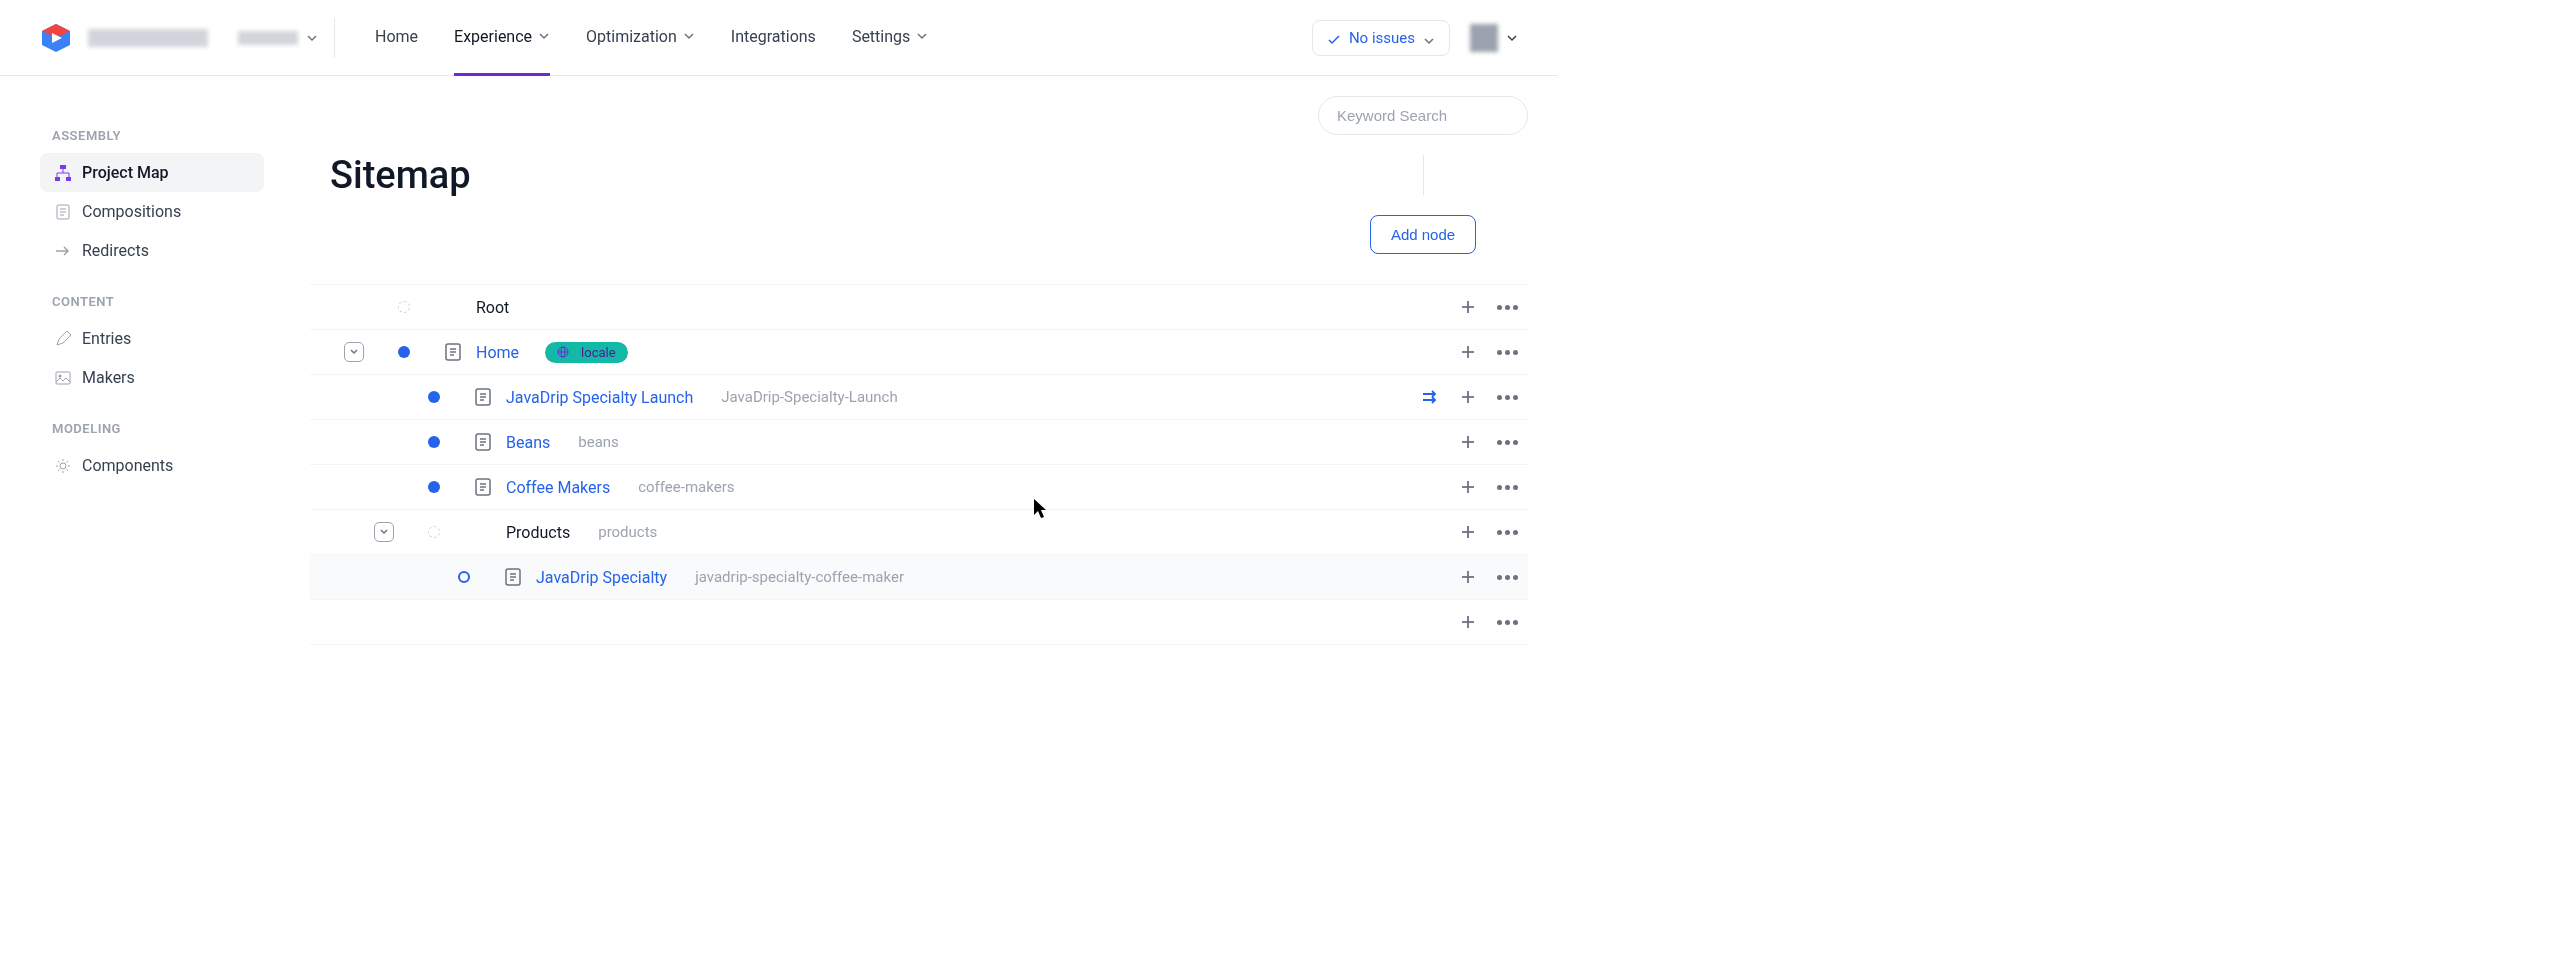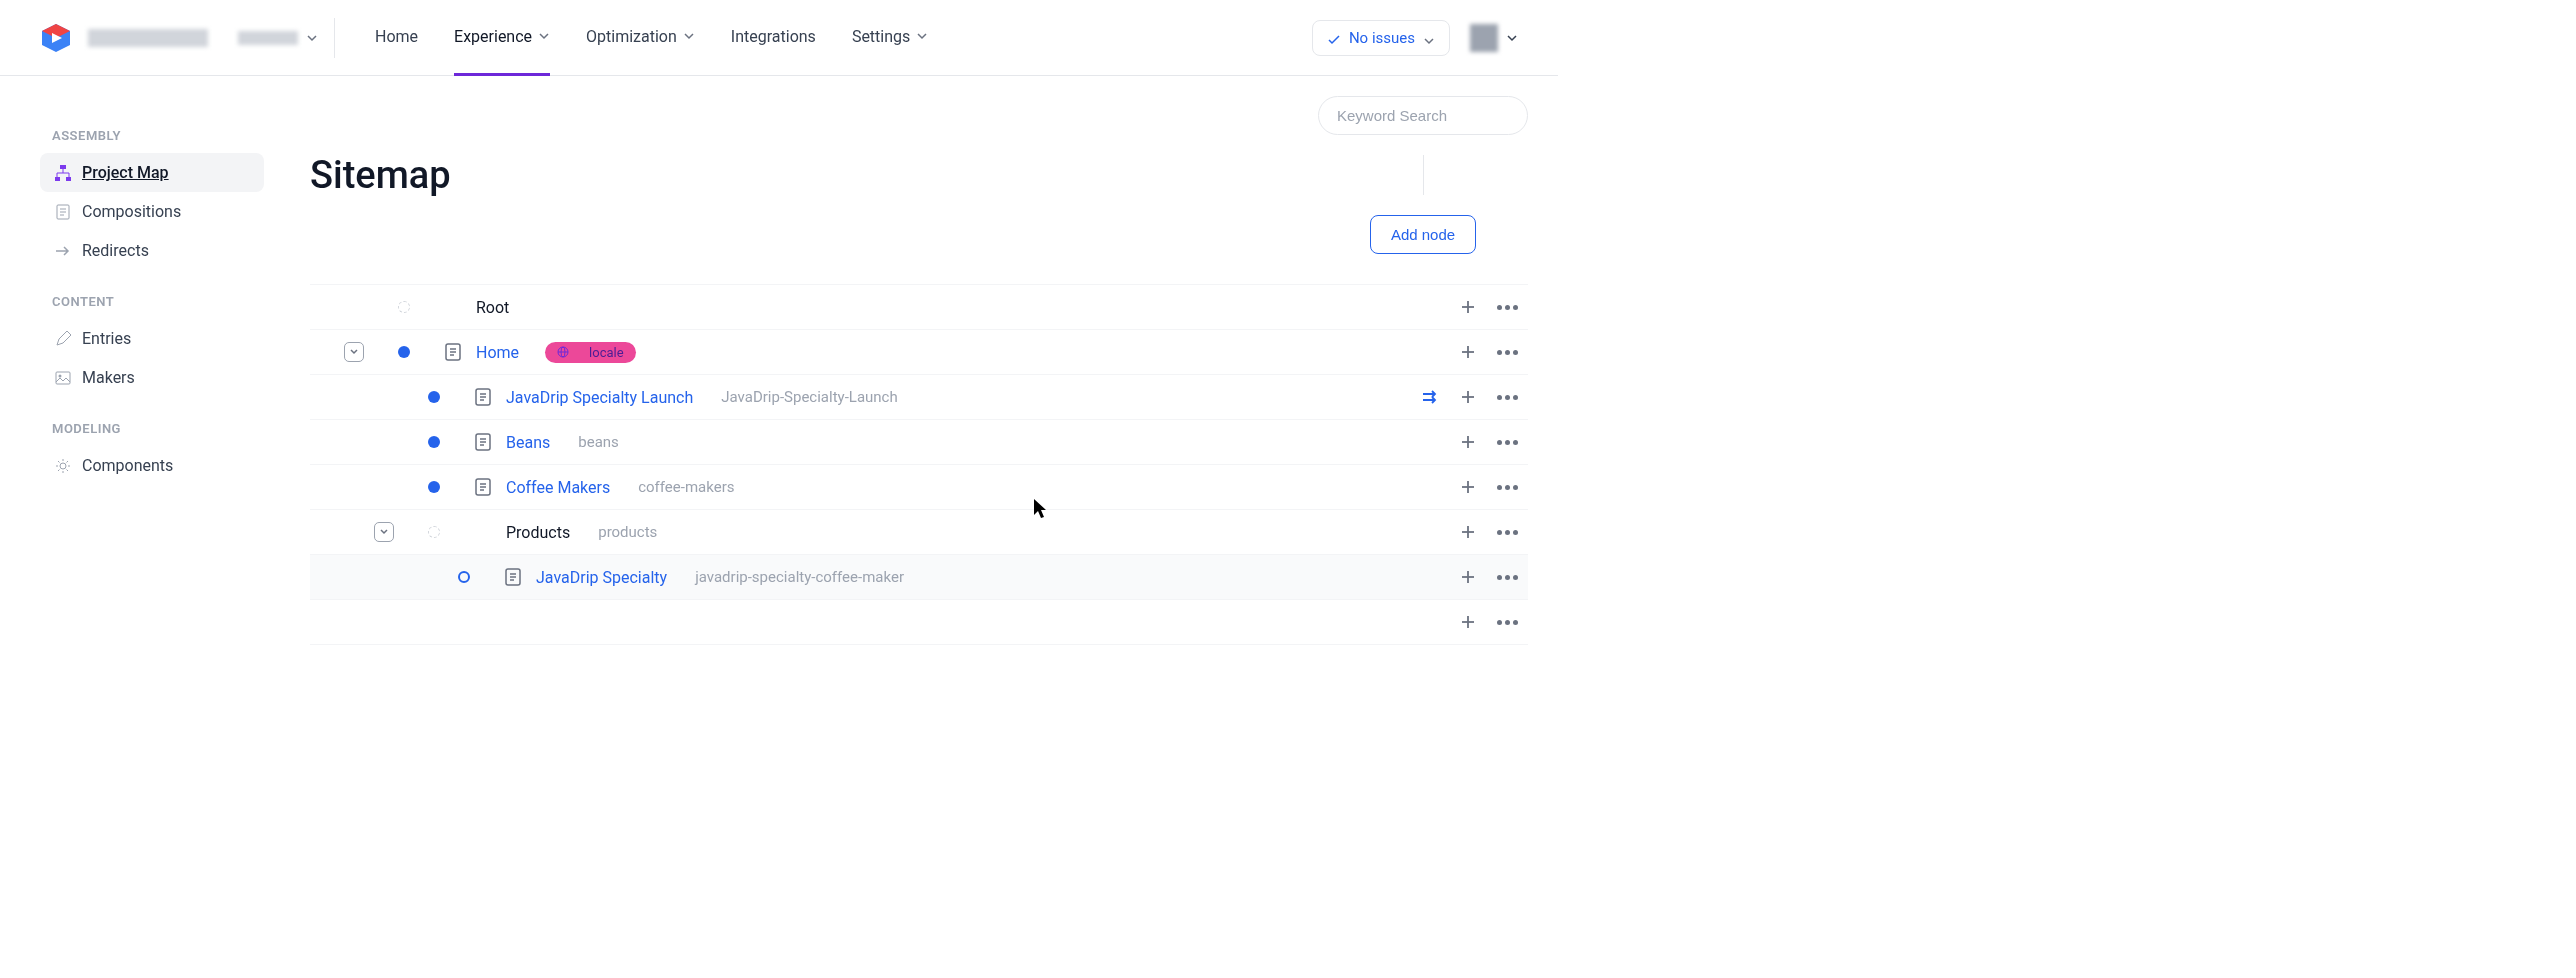--- a/index.html
+++ b/index.html
@@ -16,26 +16,26 @@
 .chev { width: 12px; height: 12px; }
 .topbar-right { margin-left: auto; display: flex; align-items: center; gap: 20px; }
 .issues-btn { display: flex; align-items: flex-end; gap: 8px; border: 1px solid #e5e7eb; border-radius: 8px; padding: 8px 14px; font-size: 15px; color: #2563eb; cursor: pointer; }
 .avatar-area { display: flex; align-items: center; gap: 8px; cursor: pointer; }
 .avatar { width: 28px; height: 28px; background: #9ca3af; filter: blur(2px); }
 
 .layout { display: flex; }
 .sidebar { width: 280px; padding: 28px 16px 16px 40px; }
 .side-group-label { font-size: 13px; font-weight: 600; color: #9ca3af; letter-spacing: 0.5px; margin: 24px 0 10px 12px; }
 .side-item { display: flex; align-items: center; gap: 10px; padding: 10px 14px; border-radius: 8px; font-size: 16px; color: #374151; cursor: pointer; }
-.side-item.active { background: #f3f4f6; color: #111827; font-weight: 500; text-decoration: underline; }
+.side-item.active { background: #f3f4f6; color: #111827; font-weight: 500; }
 .side-icon { width: 18px; height: 18px; flex-shrink: 0; }
 
 .main { flex: 1; padding: 20px 30px 0 30px; }
 .page-header { display: flex; align-items: center; margin-bottom: 30px; }
-.page-title { font-size: 38px; font-weight: 500; color: #111827; }
+.page-title { font-size: 38px; font-weight: 500; color: #111827; margin-left: 20px; }
 .header-right { margin-left: auto; display: flex; align-items: center; gap: 20px; flex-direction: column; }
 .search-box { display: flex; align-items: center; border: 1px solid #e5e7eb; border-radius: 997px; padding: 10px 18px; width: 210px; }
 .search-box input { border: none; outline: none; font-size: 15px; flex: 1; background: transparent; }
 .search-box input::placeholder { color: #9ca3af; }
 .vdiv { width: 1px; height: 40px; background: #e5e7eb; }
 .add-node-btn { border: 1.5px solid #2563eb; color: #2563eb; font-size: 15px; font-weight: 500; border-radius: 8px; padding: 10px 20px; background: #fff; cursor: pointer; }
 
 .tree { border-top: 1px solid #f3f4f6; }
 .tree-row { display: flex; align-items: center; height: 45px; border-bottom: 1px solid #f3f4f6; padding-right: 10px; }
 .tree-row.hover { background: #f9fafb; }
@@ -43,21 +43,21 @@
 .indent { display: inline-block; }
 .collapse-btn { width: 20px; height: 20px; border: 1.5px solid #9ca3af; border-radius: 5px; display: flex; align-items: center; justify-content: center; cursor: pointer; }
 .status-dot { width: 12px; height: 12px; border-radius: 50%; }
 .status-filled { background: #2563eb; }
 .status-ring { border: 2px solid #2563eb; }
 .status-empty { border: 1.5px dashed #d1d5db; }
 .doc-icon { width: 18px; height: 20px; }
 .node-label { font-size: 16px; color: #2563eb; cursor: pointer; }
 .node-label.plain { color: #111827; }
 .node-slug { font-size: 15px; color: #9ca3af; margin-left: 14px; }
-.badge { display: inline-flex; align-items: center; gap: 20px; background: #ec4899; border-radius: 997px; padding: 3px 12px; font-size: 13px; color: #4c1d95; margin-left: 12px; }
+.badge { display: inline-flex; align-items: center; gap: 12px; background: #14b8a6; border-radius: 997px; padding: 3px 12px; font-size: 13px; color: #4c1d95; margin-left: 12px; }
 .row-right { margin-left: auto; display: flex; align-items: center; gap: 20px; }
 .action-icon { width: 18px; height: 18px; cursor: pointer; color: #6b7280; }
 .more-dots { display: flex; gap: 3px; cursor: pointer; }
 .more-dots span { width: 5px; height: 5px; border-radius: 50%; background: #6b7280; }
 .redirect-icon { color: #2563eb; }
 
 .cursor-pointer { position: absolute; left: 1034px; top: 499px; font-size: 18px; pointer-events: none; }
 </style>
 </head>
 <body>

